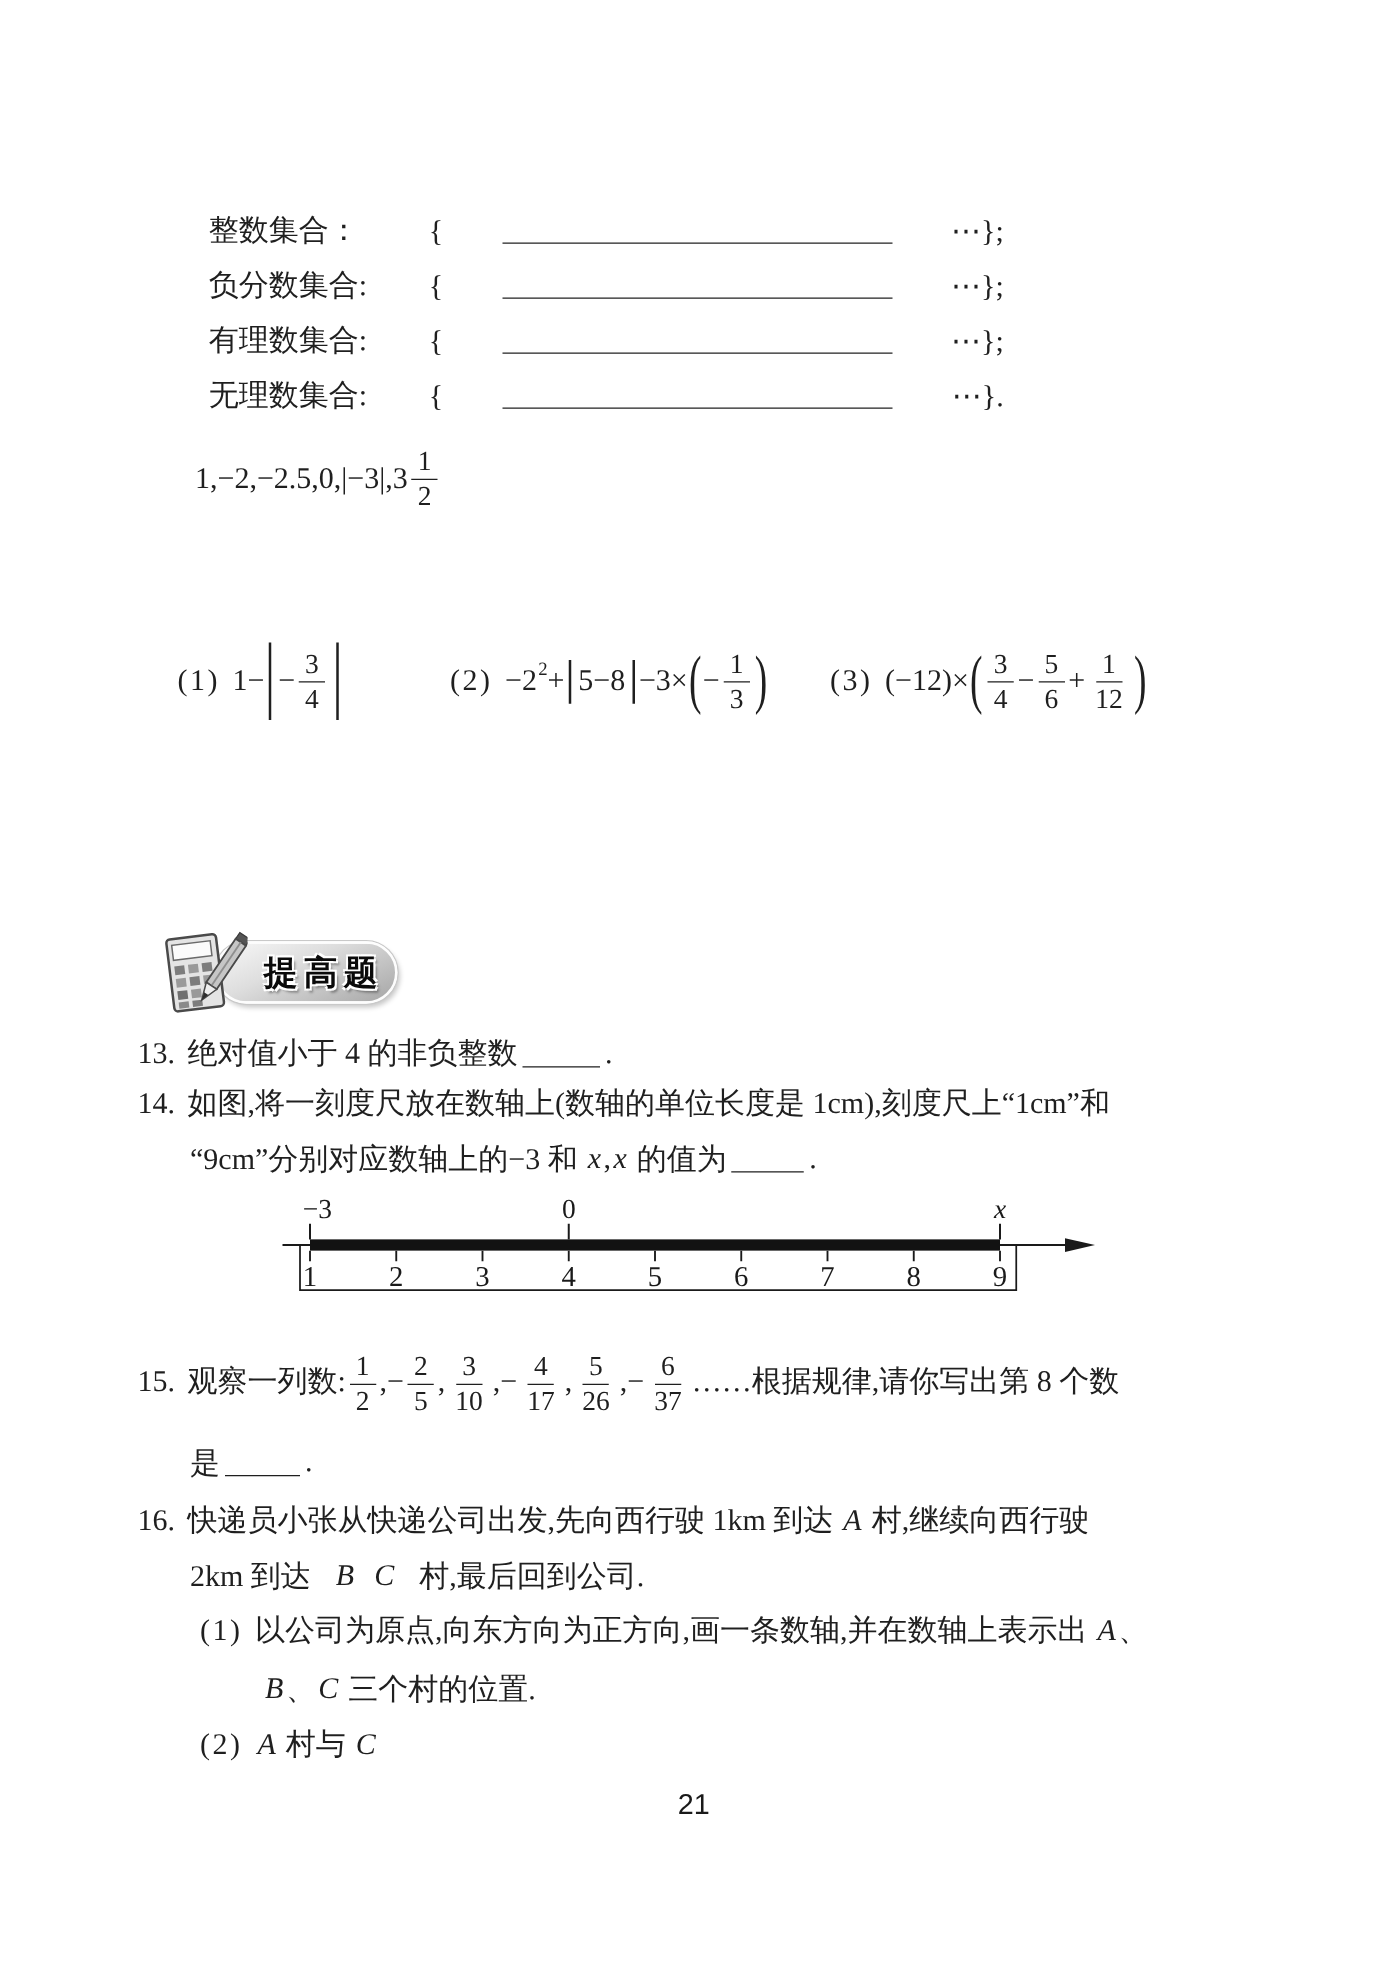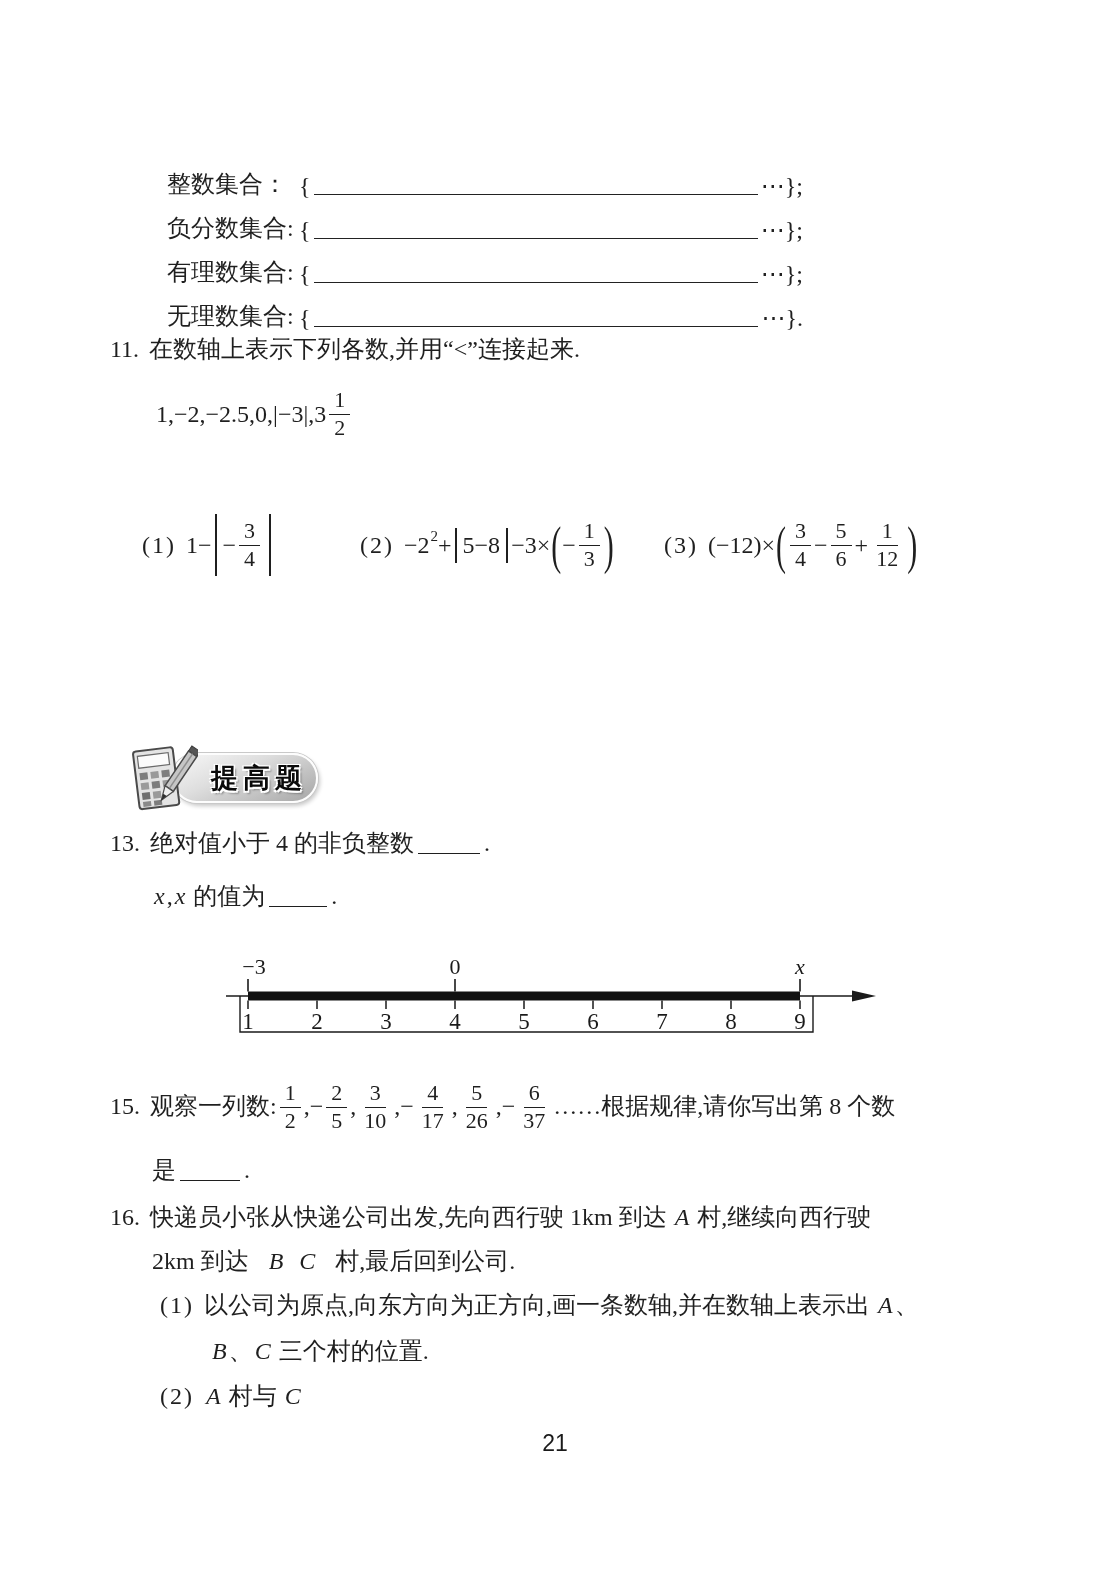--- a/index.html
+++ b/index.html
@@ -6,21 +6,21 @@
   body{
     width:1110px;height:1571px;position:relative;background:#ffffff;
     font-family:"Liberation Serif","DejaVu Serif","DejaVu Sans",serif;
     font-size:24px;color:#1f1f1f;overflow:hidden;
   }
   .abs{position:absolute;}
   .pline{display:flex;align-items:center;line-height:1.3;white-space:pre;}
   .pnum{margin-right:10px;white-space:pre;}
   
   .set-rows{left:167px;top:156px;width:636px;}
-  .set-row{display:flex;align-items:flex-end;height:44px;}
+  .set-row{display:flex;align-items:flex-end;height:44px;gap:44px;}
   .set-label{display:inline-block;width:132px;white-space:pre;}
   .set-brace{padding-right:2px;}
   .set-fill{flex:1;border-bottom:1.6px solid #222;height:2px;margin:0 3px 5px 1px;}
   .set-tail{white-space:pre;}
   
   .math{display:inline-flex;align-items:center;text-align:right;}
   .m-run{white-space:pre;}
   .m-it{font-style:italic;padding:0 2px;}
   .m-sup{font-size:15px;transform:translateY(-9px);margin-left:1px;}
   .m-frac{display:inline-flex;flex-direction:column;align-items:center;margin:0 3px;font-size:22px;line-height:1.12;}
@@ -92,24 +92,20 @@
   </div>
   <div class="set-row">
     <span class="set-label">无理数集合:</span>
       <span class="set-brace">{</span>
     <span class="set-fill"></span>
     <span class="set-tail">⋯}.</span>
   </div>
 </div>
 
 <div class="abs p11">
-  <div class="pline">
-    <span class="pnum">11.</span>
-    <span>在数轴上表示下列各数,并用“&lt;”连接起来.</span>
-  </div>
   <div class="math nums">
       <span class="m-run">1,−2,−2.5,0,|−3|,3</span>
       <span class="m-frac">
         <span class="m-num">1</span>
         <span class="m-den">2</span>
       </span>
     </div>
 </div>
 
 <div class="abs p12">
@@ -209,21 +205,26 @@
 </div>
 
 <div class="abs p13">
   <div class="pline">
     <span class="pnum">13.</span>
     <span class="math"><span class="m-run">绝对值小于 4 的非负整数</span><span class="m-blank" style="width: 62px;"></span><span class="m-run">.</span></span>
   </div>
 </div>
 
 <div class="abs p14">
+  <div class="pline">
+    <span class="pnum">14.</span>
+    <span>如图,将一刻度尺放在数轴上(数轴的单位长度是 1cm),刻度尺上“1cm”和</span>
+  </div>
   <div class="math l2">
+      <span class="m-run">“9cm”分别对应数轴上的−3 和 </span>
       <span class="m-run m-it">x</span>
       <span class="m-run">,</span>
       <span class="m-run m-it">x</span>
       <span class="m-run"> 的值为</span>
       <span class="m-blank" style="width: 58px;"></span>
       <span class="m-run">.</span>
     </div>
 </div>
 
 <div class="abs ruler">

